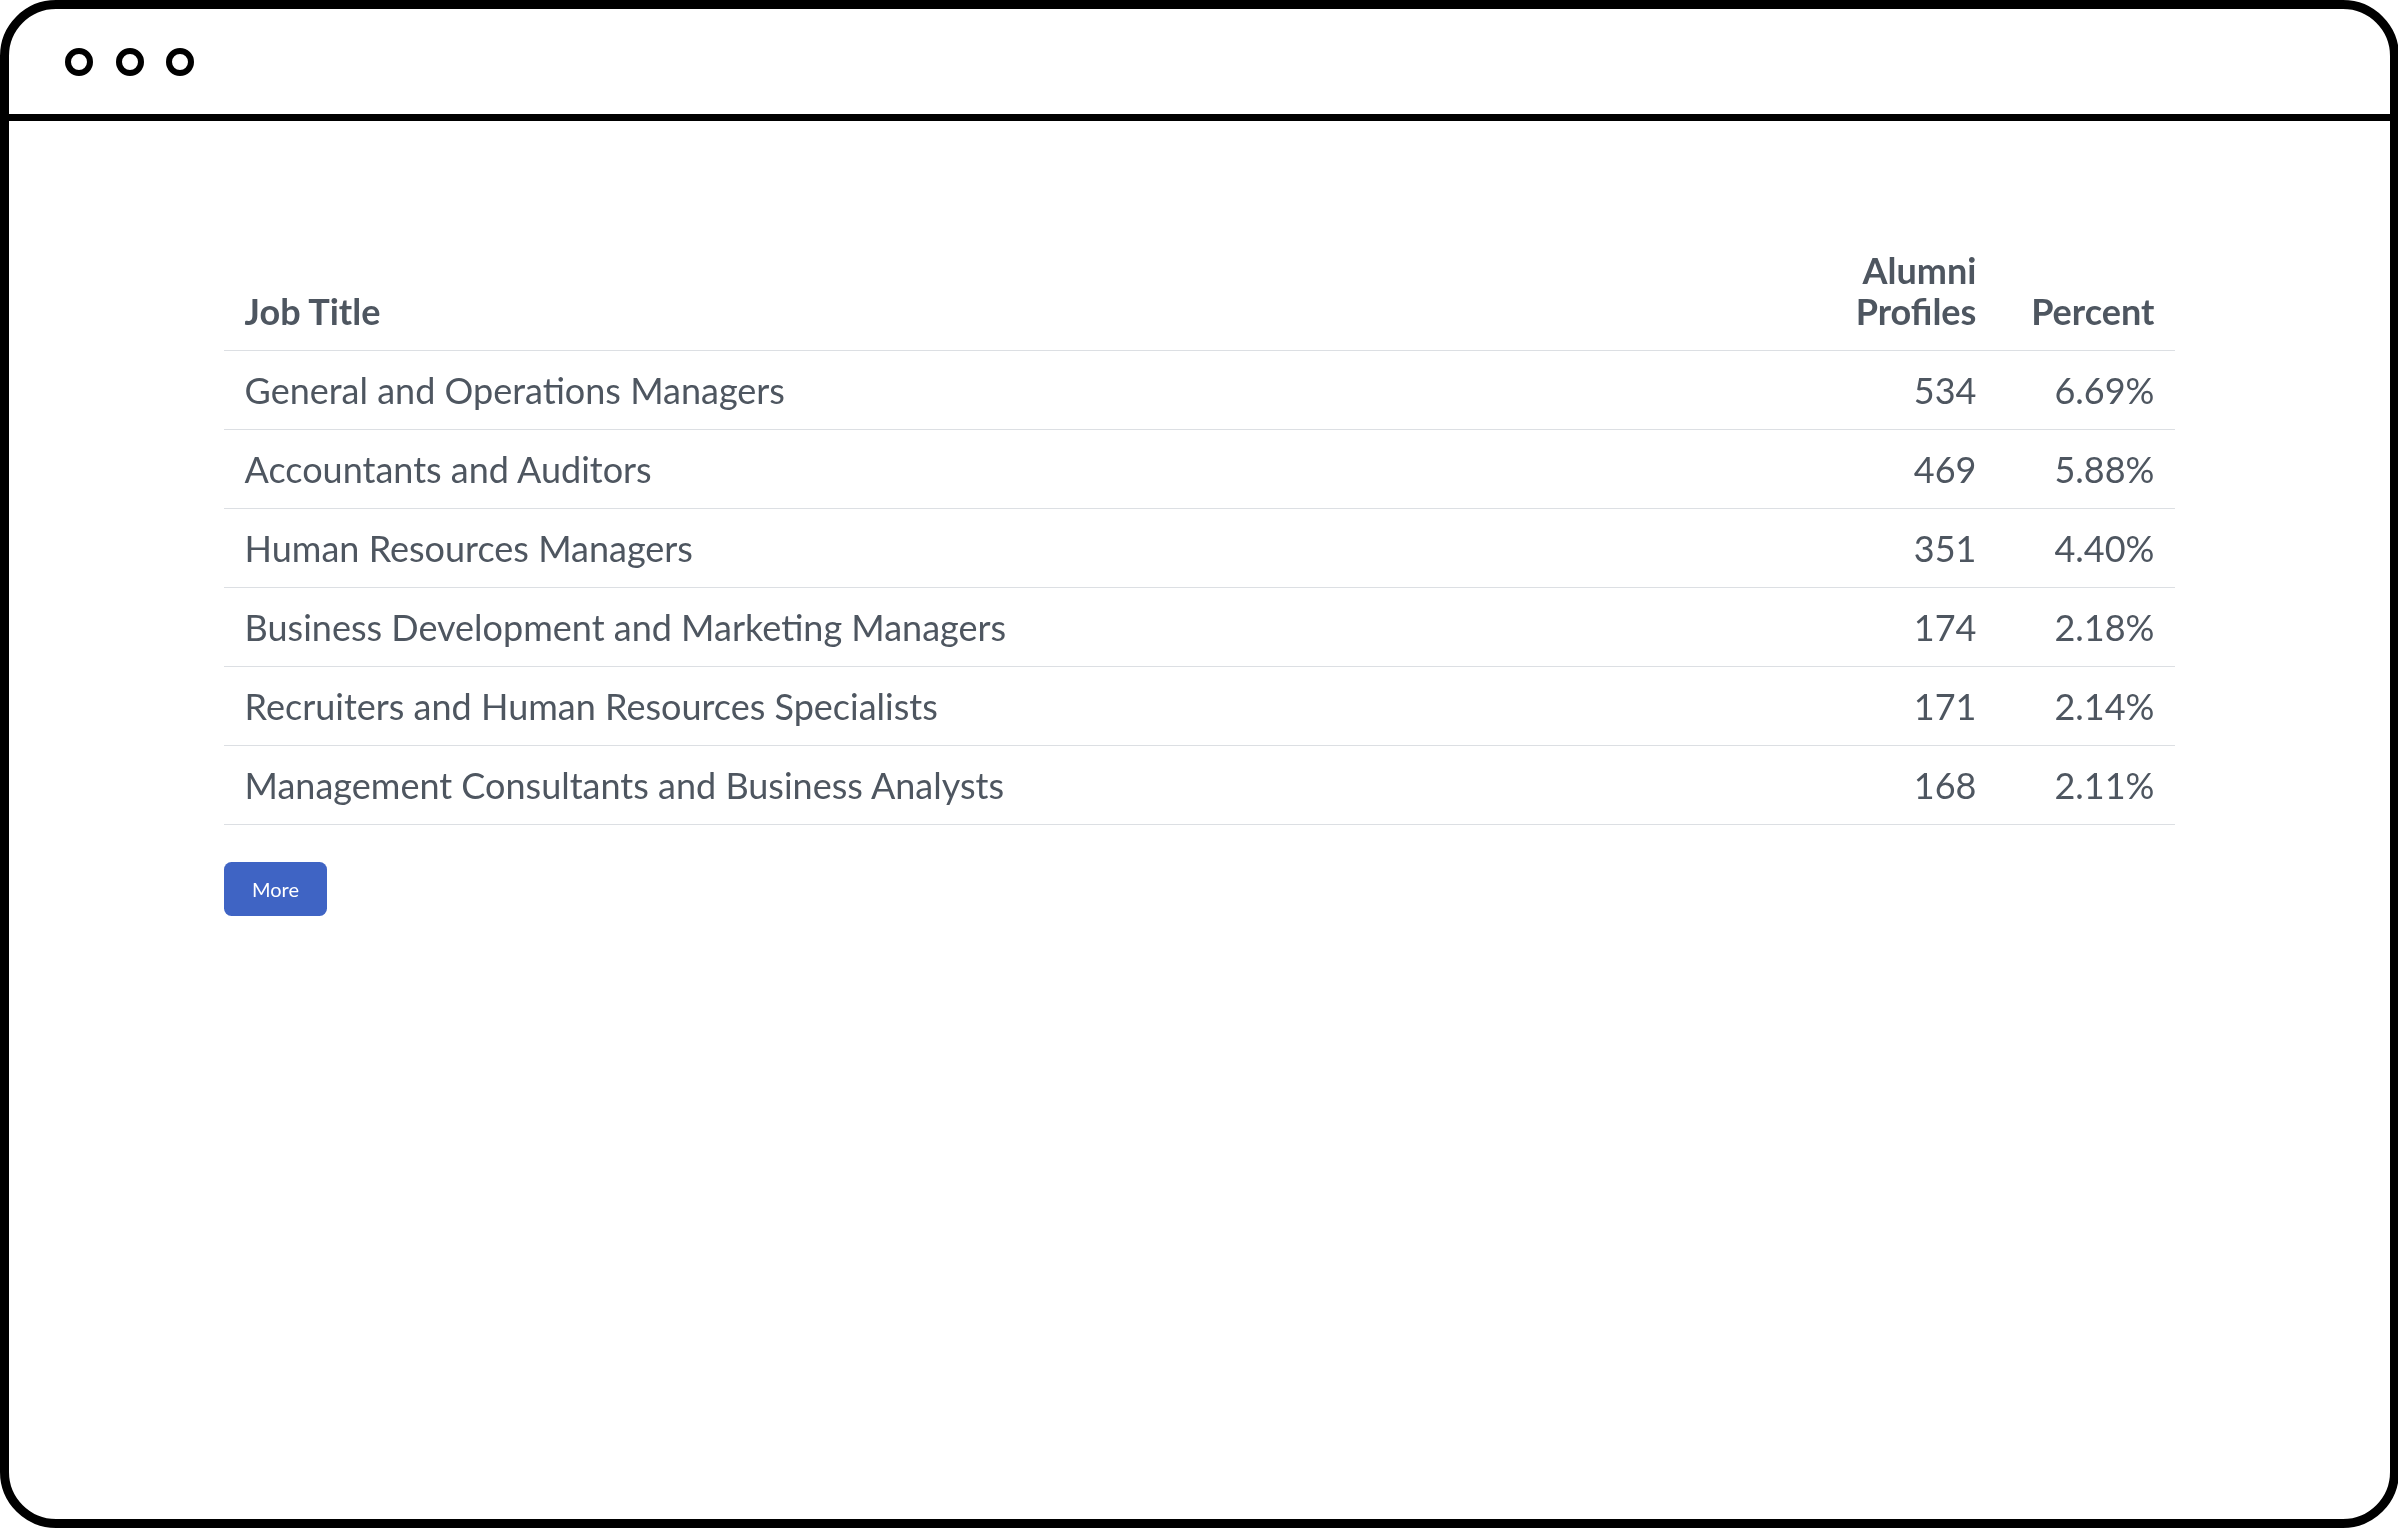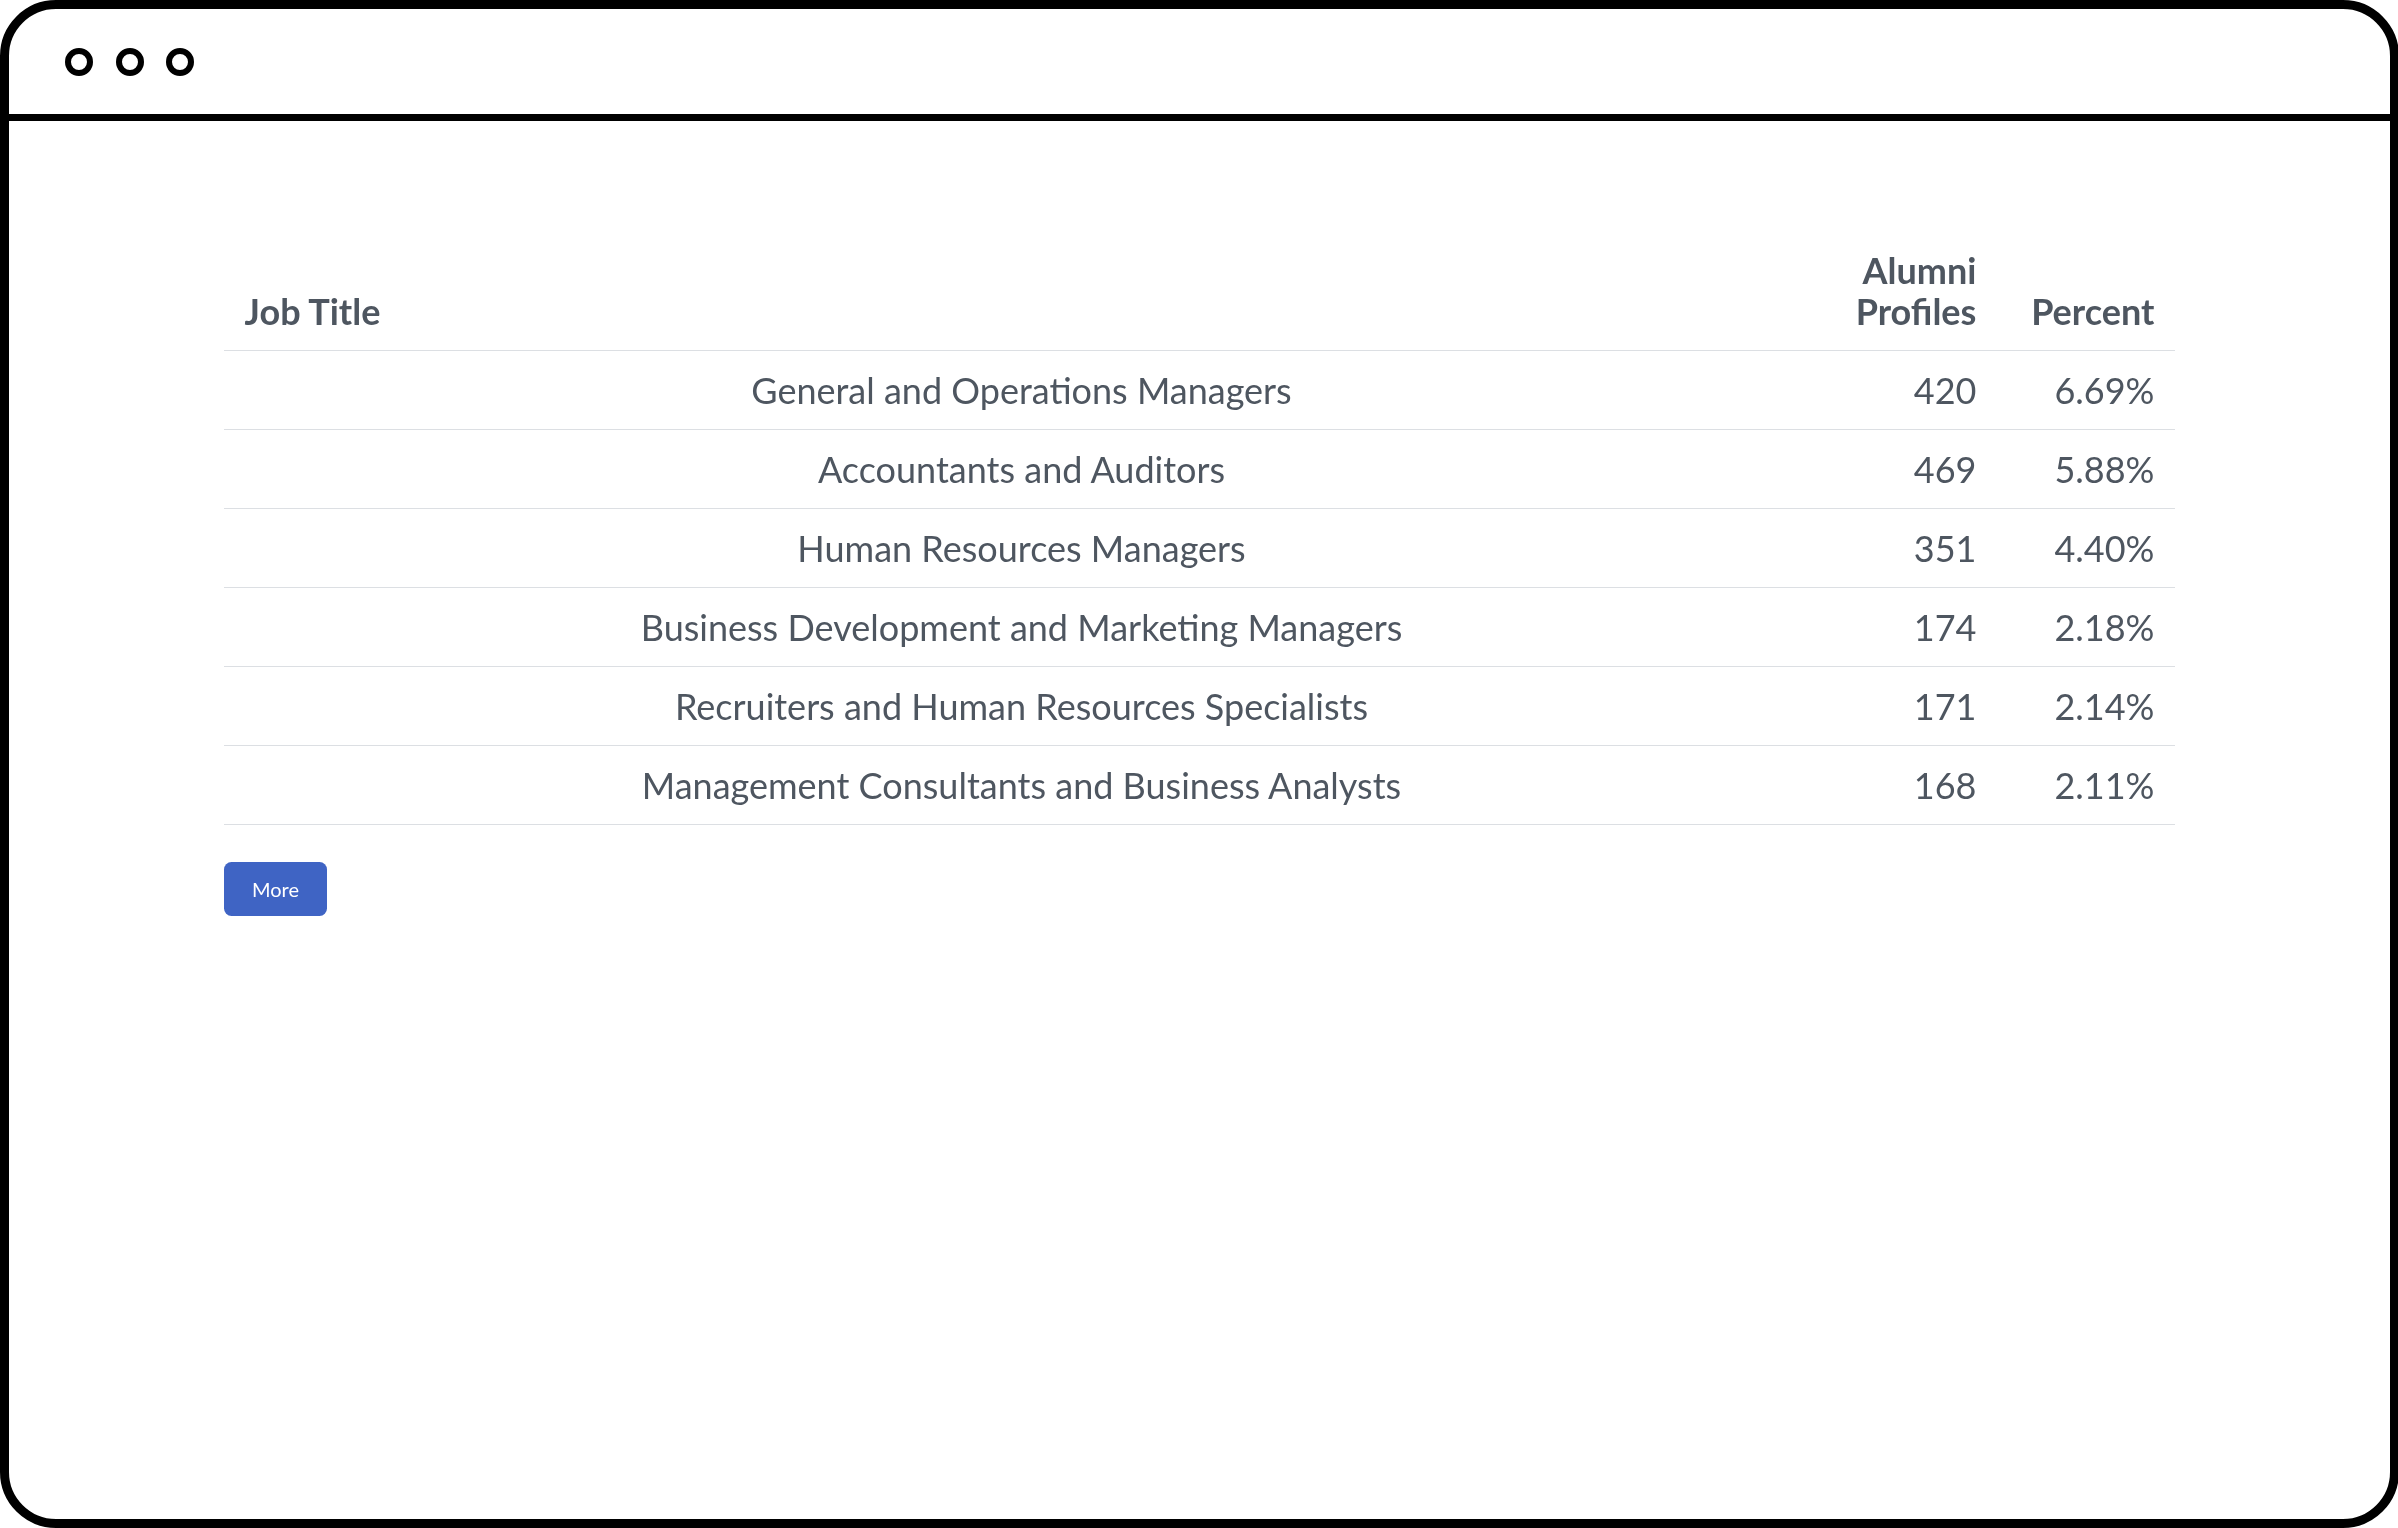--- a/index.html
+++ b/index.html
@@ -62,21 +62,20 @@
   col.c-title   { width: auto; }
   col.c-profiles{ width: 178px; }
   col.c-percent { width: 178px; }
   table.data-table td {
     font-size: 36px;
     color: #4e5660;
     padding: 17px 20.6px;
     border-bottom: 1.9px solid #dcdfe3;
     vertical-align: middle;
     white-space: nowrap;
-    text-align: center;
   }
   table.data-table td.col-profiles,
   table.data-table td.col-percent {
     text-align: right;
   }
   .more-btn {
     display: inline-block;
     margin-top: 37px;
     background: #3f64c4;
     color: #fff;
@@ -109,21 +108,21 @@
         <tr>
           <th class="col-title">Job Title</th>
           <th class="col-profiles">Alumni Profiles</th>
           <th class="col-percent">Percent</th>
         </tr>
       </thead>
       <tbody id="table-body">
 
       <tr>
             <td class="col-title">General and Operations Managers</td>
-            <td class="col-profiles">420</td>
+            <td class="col-profiles">534</td>
             <td class="col-percent">6.69%</td>
           </tr>
           <tr>
             <td class="col-title">Accountants and Auditors</td>
             <td class="col-profiles">469</td>
             <td class="col-percent">5.88%</td>
           </tr>
           <tr>
             <td class="col-title">Human Resources Managers</td>
             <td class="col-profiles">351</td>

